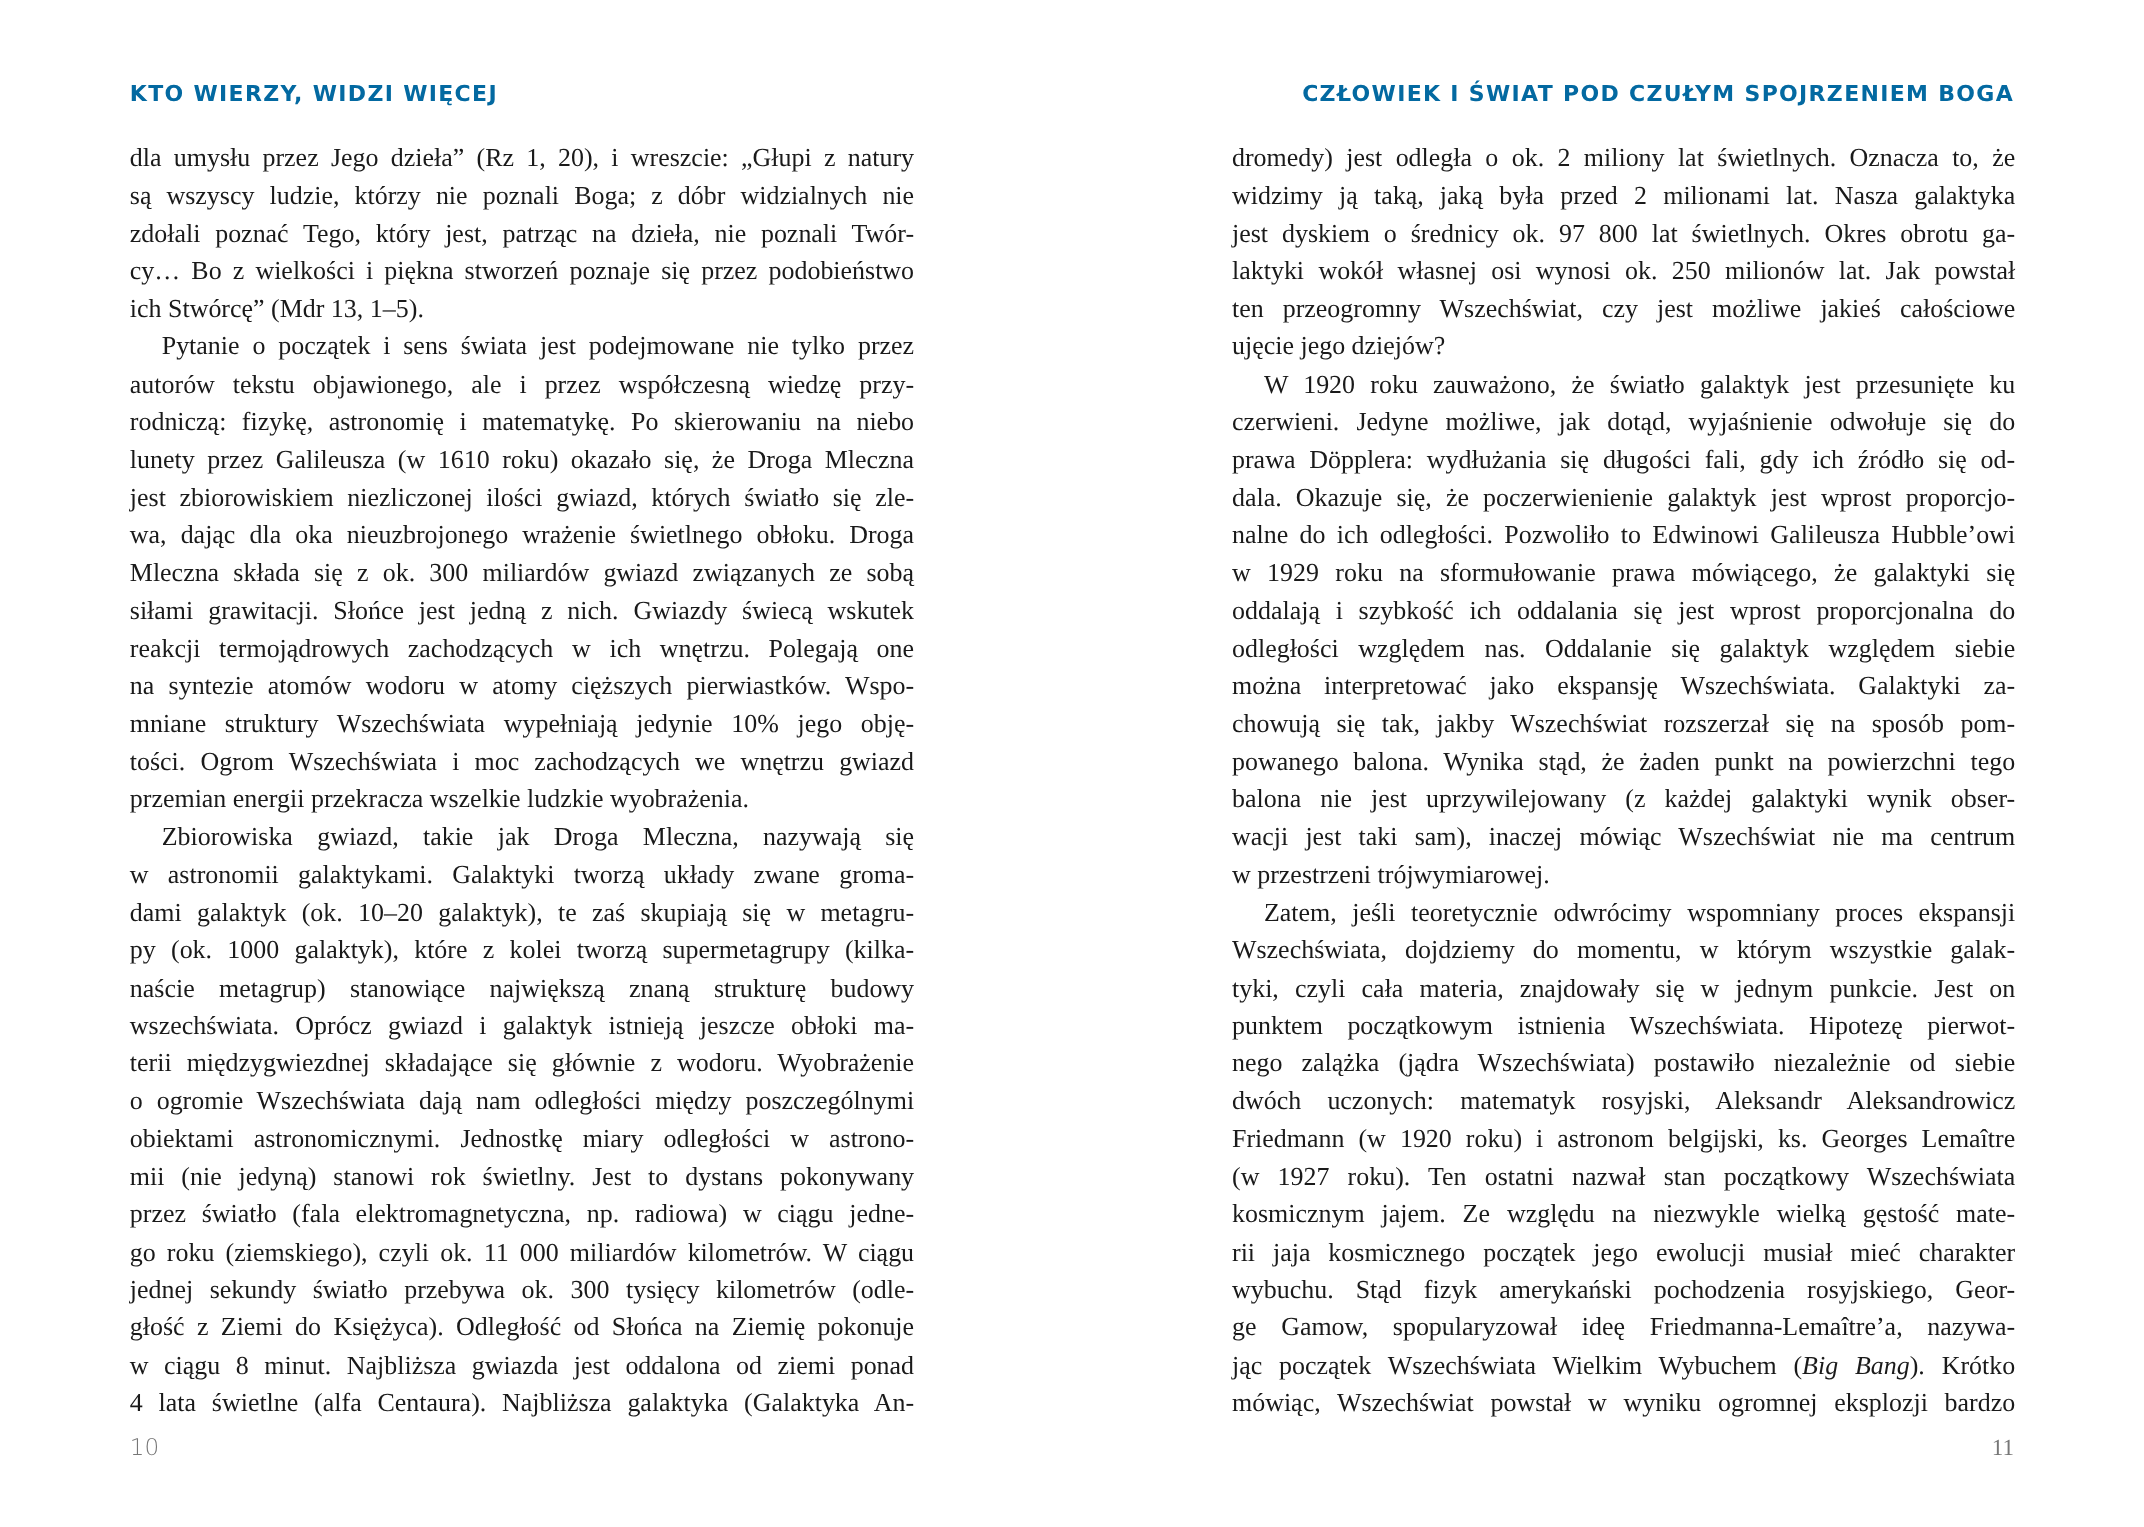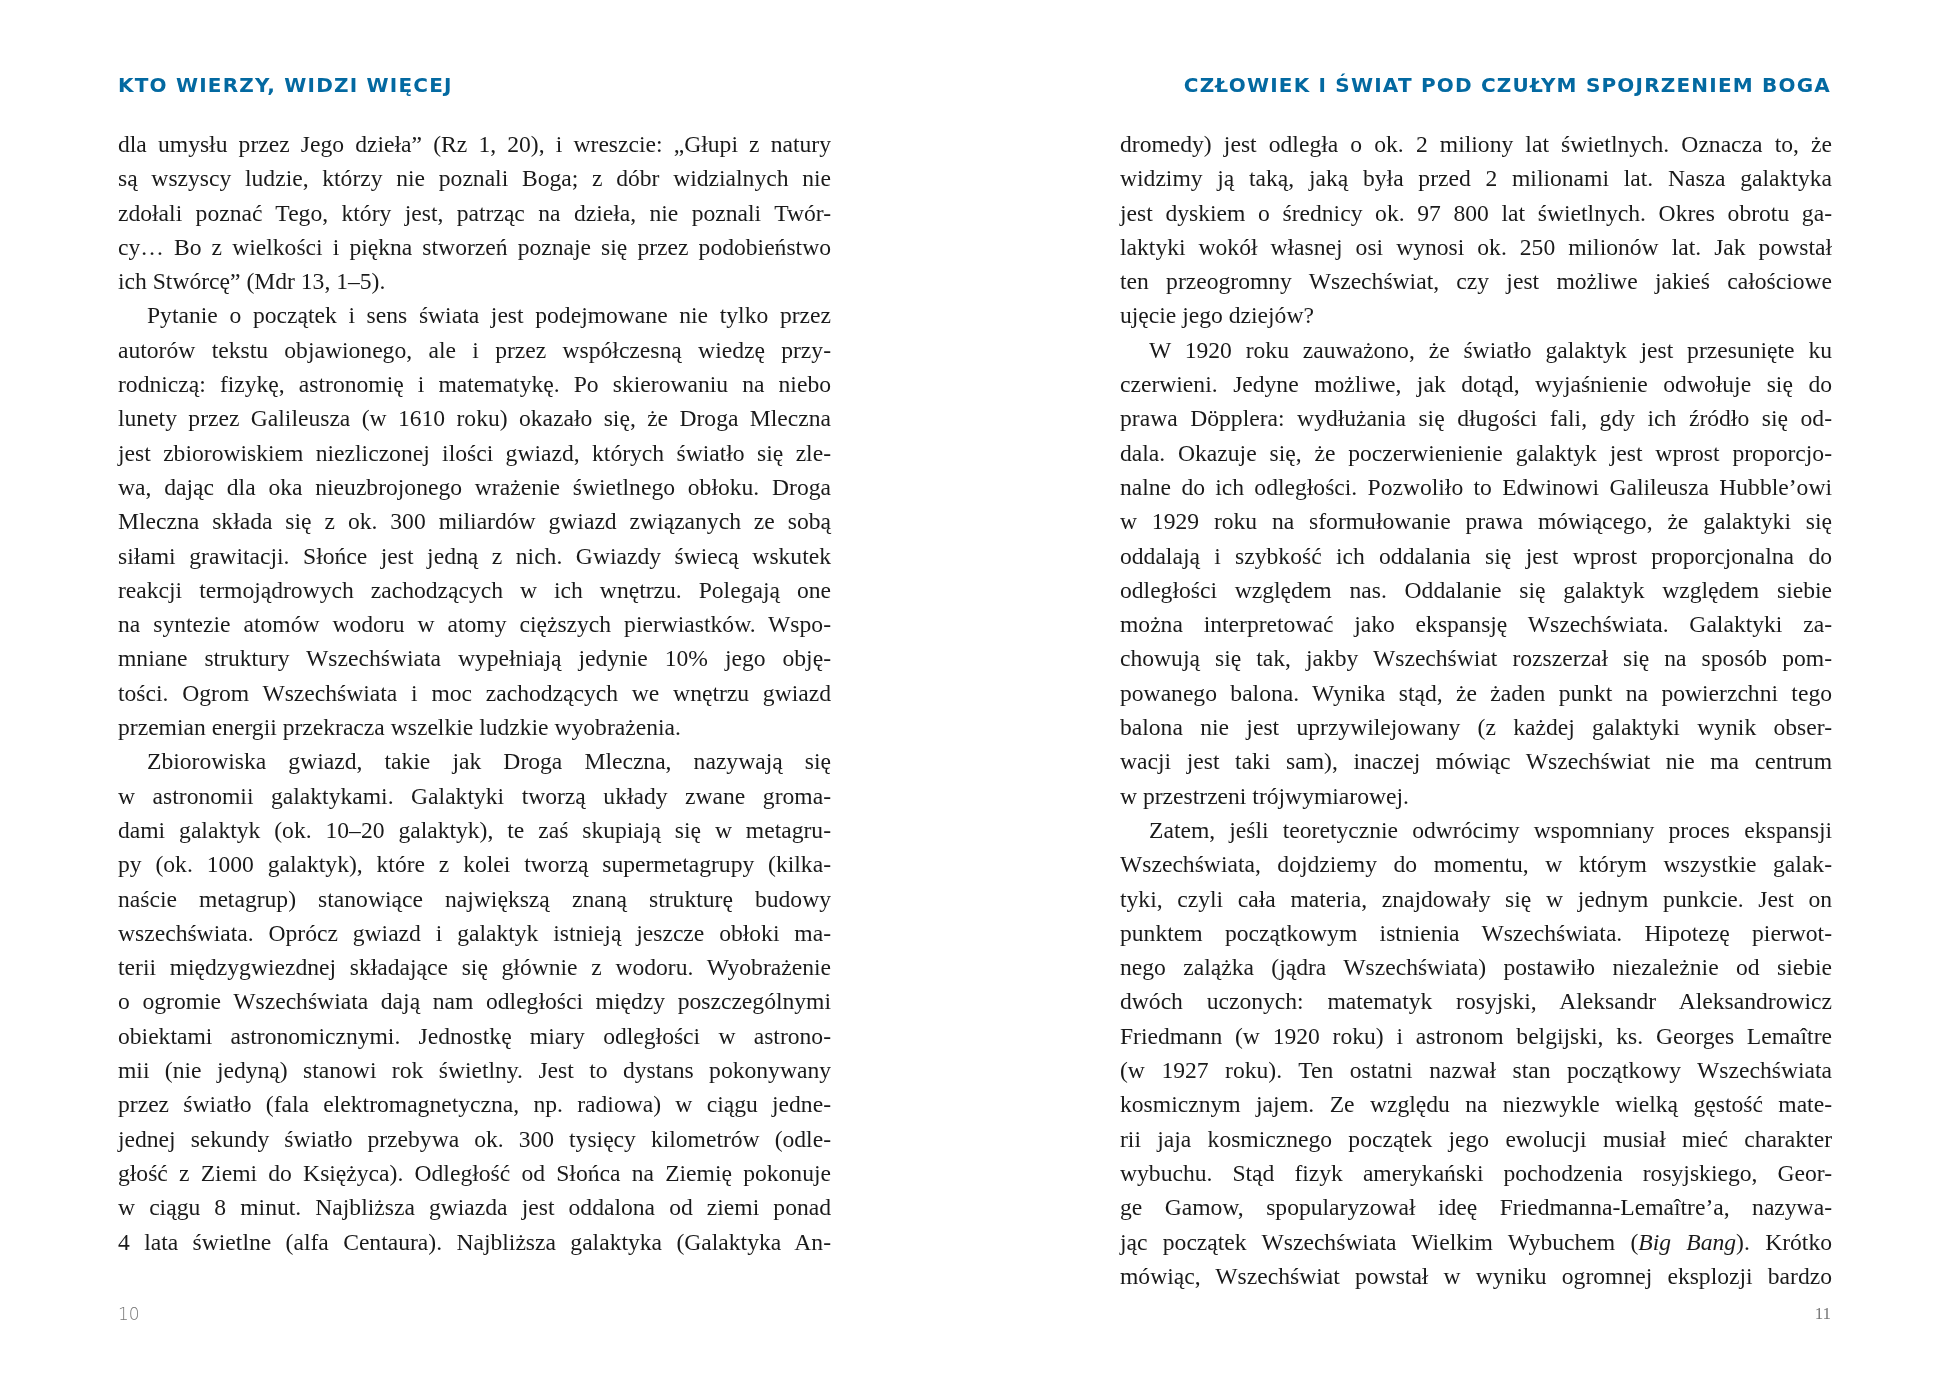--- a/index.html
+++ b/index.html
@@ -21,21 +21,21 @@
     line-height:34.3px; color:#1a1a1a;
   }
   .left .body-text { left:118px; width:713px; }
   .right .body-text { left:145px; width:712px; }
   .line { display:block; white-space:nowrap; text-align:justify; text-align-last:justify; height:34.3px; overflow:visible; }
   .line.last { text-align-last:left; }
   .line.indent { padding-left:29px; }
   .page-number {
     position:absolute; top:1304px;
     font-family:"DejaVu Sans", sans-serif; font-weight:300;
-    font-size:17px; color:#777777;
+    font-size:21px; color:#777777;
   }
   .left .page-number { left:118px; }
   .right .page-number { right:118px;font-family:Liberation Serif, serif; }
   em { font-style:italic; }
 </style>
 </head>
 <body>
 
 <div class="page left">
   <div class="running-head">KTO WIERZY, WIDZI WIĘCEJ</div>
@@ -62,20 +62,21 @@
       <span class="line"><span>w astronomii galaktykami. Galaktyki tworzą układy zwane groma-</span></span>
       <span class="line"><span>dami galaktyk (ok. 10–20 galaktyk), te zaś skupiają się w metagru-</span></span>
       <span class="line"><span>py (ok. 1000 galaktyk), które z kolei tworzą supermetagrupy (kilka-</span></span>
       <span class="line"><span>naście metagrup) stanowiące największą znaną strukturę budowy</span></span>
       <span class="line"><span>wszechświata. Oprócz gwiazd i galaktyk istnieją jeszcze obłoki ma-</span></span>
       <span class="line"><span>terii międzygwiezdnej składające się głównie z wodoru. Wyobrażenie</span></span>
       <span class="line"><span>o ogromie Wszechświata dają nam odległości między poszczególnymi</span></span>
       <span class="line"><span>obiektami astronomicznymi. Jednostkę miary odległości w astrono-</span></span>
       <span class="line"><span>mii (nie jedyną) stanowi rok świetlny. Jest to dystans pokonywany</span></span>
       <span class="line"><span>przez światło (fala elektromagnetyczna, np. radiowa) w ciągu jedne-</span></span>
+      <span class="line"><span>go roku (ziemskiego), czyli ok. 11 000 miliardów kilometrów. W ciągu</span></span>
       <span class="line"><span>jednej sekundy światło przebywa ok. 300 tysięcy kilometrów (odle-</span></span>
       <span class="line"><span>głość z Ziemi do Księżyca). Odległość od Słońca na Ziemię pokonuje</span></span>
       <span class="line"><span>w ciągu 8 minut. Najbliższa gwiazda jest oddalona od ziemi ponad</span></span>
       <span class="line"><span>4 lata świetlne (alfa Centaura). Najbliższa galaktyka (Galaktyka An-</span></span>
     </div>
   <div class="page-number">10</div>
 </div>
 
 <div class="page right">
   <div class="running-head">CZŁOWIEK I ŚWIAT POD CZUŁYM SPOJRZENIEM BOGA</div>

